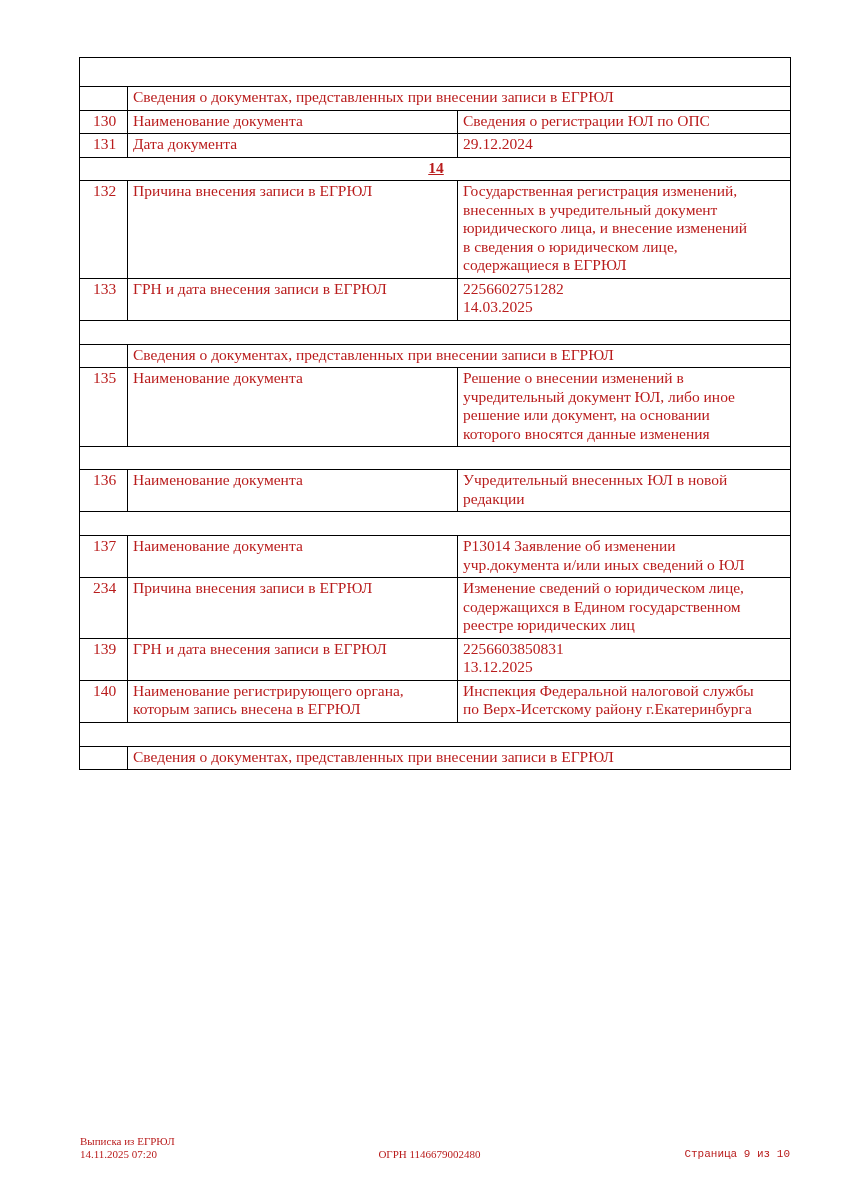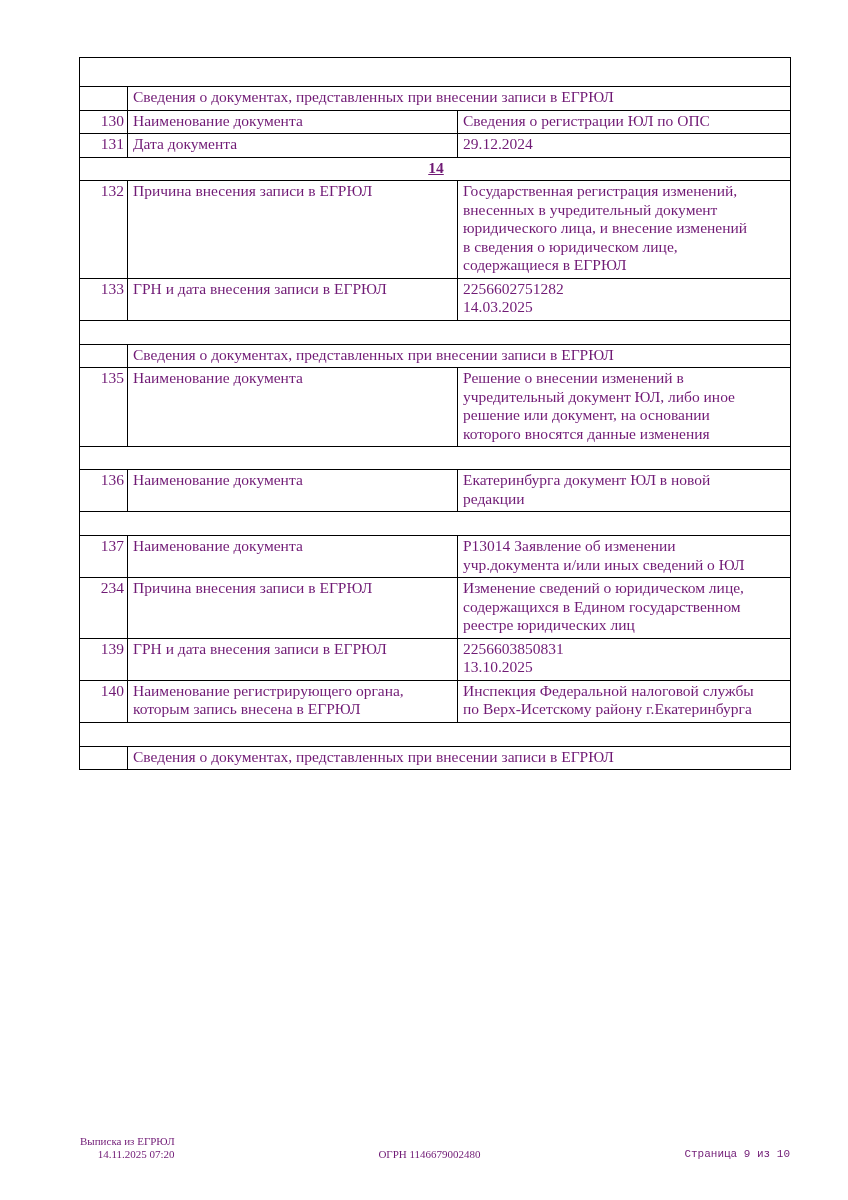--- a/index.html
+++ b/index.html
@@ -5,21 +5,21 @@
   html, body {
     margin: 0;
     padding: 0;
     background: #ffffff;
   }
   .page {
     position: relative;
     width: 848px;
     height: 1200px;
     background: #ffffff;
-    color: #701a75;
+    color: #b91c1c;
     font-family: "Liberation Serif", "DejaVu Serif", serif;
     overflow: hidden;
   }
   table.egrul {
     position: absolute;
     left: 79px;
     top: 57px;
     width: 711px;
     border-collapse: collapse;
     table-layout: fixed;
@@ -27,21 +27,21 @@
     line-height: 18.5px;
   }
   table.egrul td {
     border: 1.4px solid #000000;
     vertical-align: top;
     padding: 1px 3px 3px 5px;
     overflow: hidden;
     word-wrap: break-word;
   }
   td.cell-num {
-    text-align: right;
+    text-align: center;
     padding-left: 0;
     padding-right: 0;
   }
   td.cell-label,
   td.cell-value,
   td.cell-docheader {
     white-space: pre-line;
   }
   td.cell-section {
     text-align: center;
@@ -56,21 +56,21 @@
     position: absolute;
     left: 80px;
     top: 1135px;
     width: 710px;
     display: flex;
     justify-content: space-between;
     align-items: flex-end;
     font-size: 11px;
     line-height: 13px;
   }
-  .footer .f-left div { white-space: nowrap; text-align: right; }
+  .footer .f-left div { white-space: nowrap; }
   .footer .f-center { text-align: left; }
   .footer .f-right { text-align: right; white-space: nowrap; font-family: Liberation Mono, monospace; }
 </style>
 </head>
 <body>
 
 <div class="page">
 
   <table class="egrul">
     <colgroup>
@@ -128,21 +128,21 @@
 учредительный документ ЮЛ, либо иное
 решение или документ, на основании
 которого вносятся данные изменения</td>
         </tr>
         <tr>
           <td class="cell-spacer" colspan="3" style="height: 18px;"></td>
         </tr>
         <tr>
           <td class="cell-num">136</td>
           <td class="cell-label">Наименование документа</td>
-          <td class="cell-value">Екатеринбурга документ ЮЛ в новой
+          <td class="cell-value">Учредительный внесенных ЮЛ в новой
 редакции</td>
         </tr>
         <tr>
           <td class="cell-spacer" colspan="3" style="height: 19px;"></td>
         </tr>
         <tr>
           <td class="cell-num">137</td>
           <td class="cell-label">Наименование документа</td>
           <td class="cell-value">Р13014 Заявление об изменении
 учр.документа и/или иных сведений о ЮЛ</td>
@@ -151,21 +151,21 @@
           <td class="cell-num">234</td>
           <td class="cell-label">Причина внесения записи в ЕГРЮЛ</td>
           <td class="cell-value">Изменение сведений о юридическом лице,
 содержащихся в Едином государственном
 реестре юридических лиц</td>
         </tr>
         <tr>
           <td class="cell-num">139</td>
           <td class="cell-label">ГРН и дата внесения записи в ЕГРЮЛ</td>
           <td class="cell-value">2256603850831
-13.10.2025</td>
+13.12.2025</td>
         </tr>
         <tr>
           <td class="cell-num">140</td>
           <td class="cell-label">Наименование регистрирующего органа,
 которым запись внесена в ЕГРЮЛ</td>
           <td class="cell-value">Инспекция Федеральной налоговой службы
 по Верх-Исетскому району г.Екатеринбурга</td>
         </tr>
         <tr>
           <td class="cell-spacer" colspan="3" style="height: 19px;"></td>

